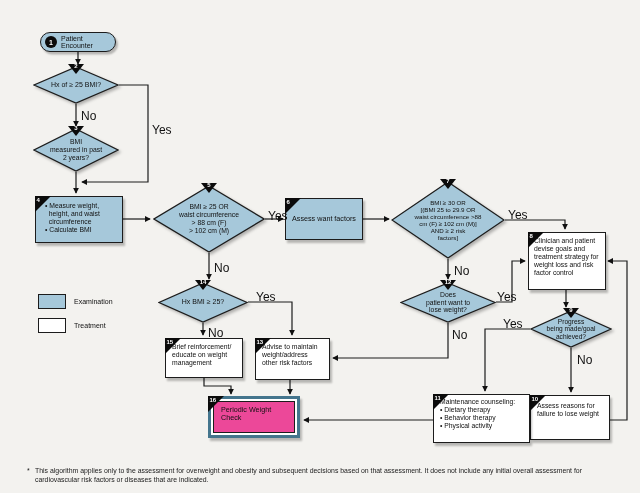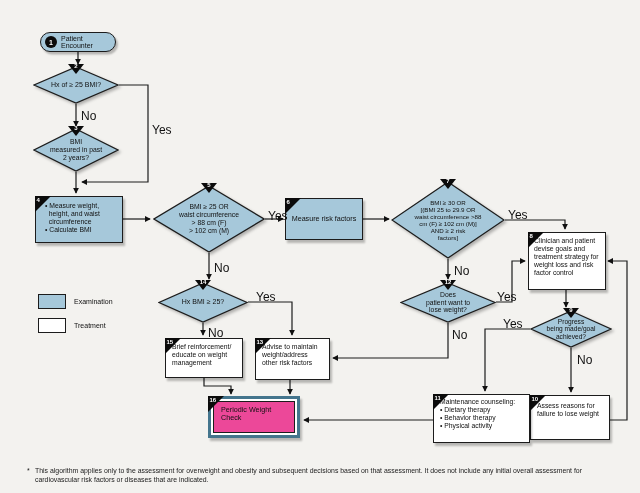--- a/index.html
+++ b/index.html
@@ -121,21 +121,21 @@
 waist circumference
 &gt; 88 cm (F)
 &gt; 102 cm (M)</div>
   </div>
 
   <div class="node exam" style="left:285px;top:198px;width:78px;height:42px">
     <div class="cnum">
         <i class="tri"></i>
         <span>6</span>
       </div>
-    <div class="ntext" style="font-size:7.2px">Measure risk factors</div>
+    <div class="ntext" style="font-size:7.2px">Assess want factors</div>
   </div>
 
   <div class="dwrap" style="left:391px;top:181px;width:114px;height:78px">
     <svg class="dsvg" width="114" height="78">
         <polygon points="57,1 113,39 57,77 1,39"></polygon>
       </svg>
     <div class="dnum" style="left:49px;top:-2px">
         <i class="trid"></i>
         <span>7</span>
       </div>

